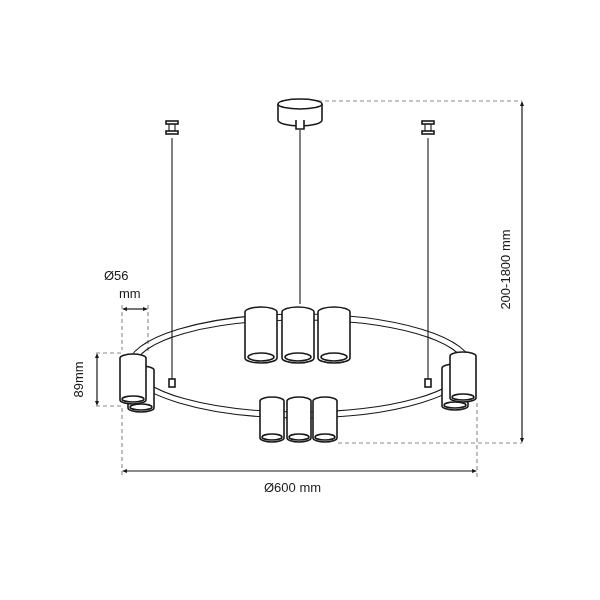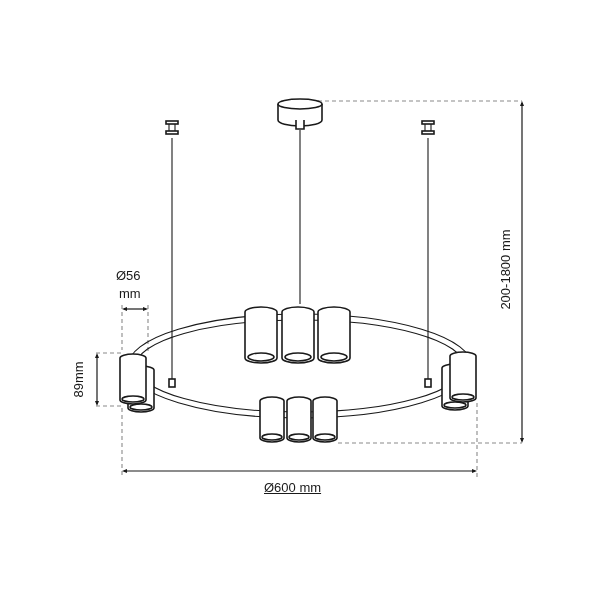--- a/index.html
+++ b/index.html
@@ -125,17 +125,17 @@
     <line class="dim" x1="522" y1="103" x2="522" y2="441"></line>
     <path d="M522 101 L520 106 L524 106 Z" fill="#1a1a1a"></path>
     <path d="M522 443 L520 438 L524 438 Z" fill="#1a1a1a"></path>
 
     <line class="dim" x1="124" y1="471" x2="475" y2="471"></line>
     <path d="M122 471 L127 469 L127 473 Z" fill="#1a1a1a"></path>
     <path d="M477 471 L472 469 L472 473 Z" fill="#1a1a1a"></path>
   </g>
 </svg>
 
-<div class="lbl" style="left:116px; top:268px;">Ø56</div>
+<div class="lbl" style="left:104px; top:268px;">Ø56</div>
 <div class="lbl" style="left:119px; top:286px;">mm</div>
 <div class="lbl" style="left:60px; top:372px; transform: rotate(-90deg);">89mm</div>
 <div class="lbl" style="left:465px; top:262px; transform: rotate(-90deg);">200-1800 mm</div>
-<div class="lbl" style="left:264px; top:480px;text-decoration:underline;">Ø600 mm</div>
+<div class="lbl" style="left:264px; top:480px;">Ø600 mm</div>
 
 </body></html>

